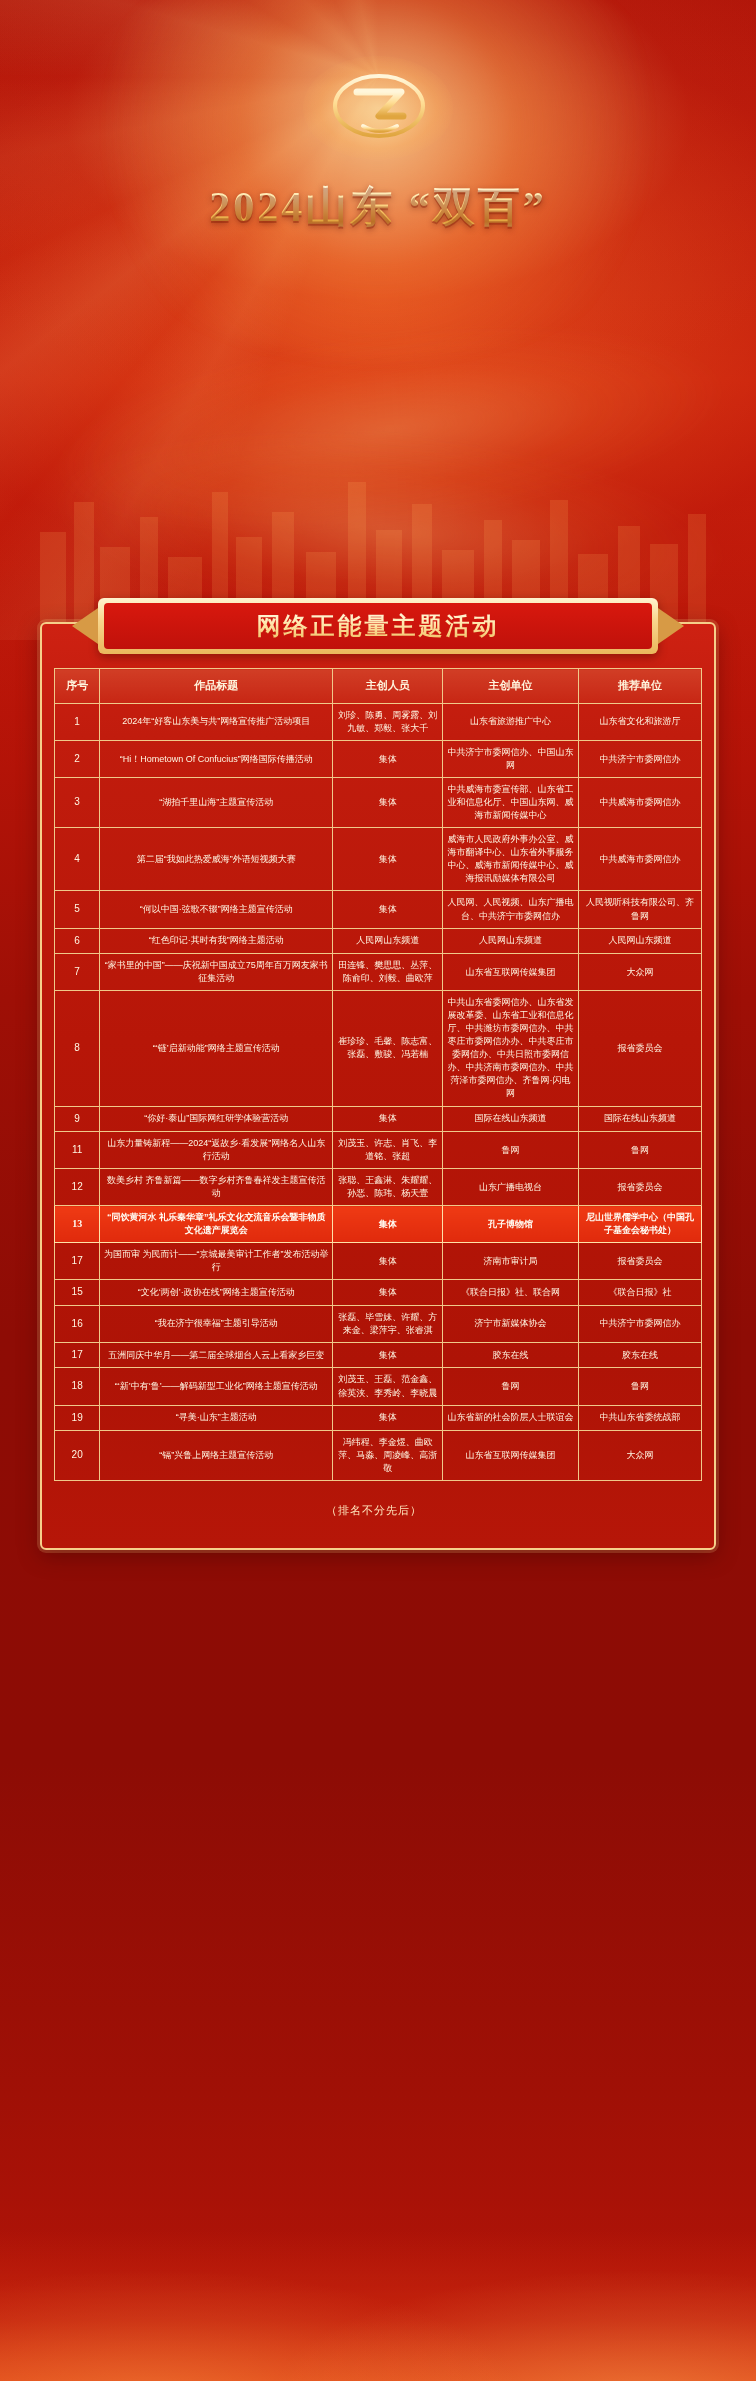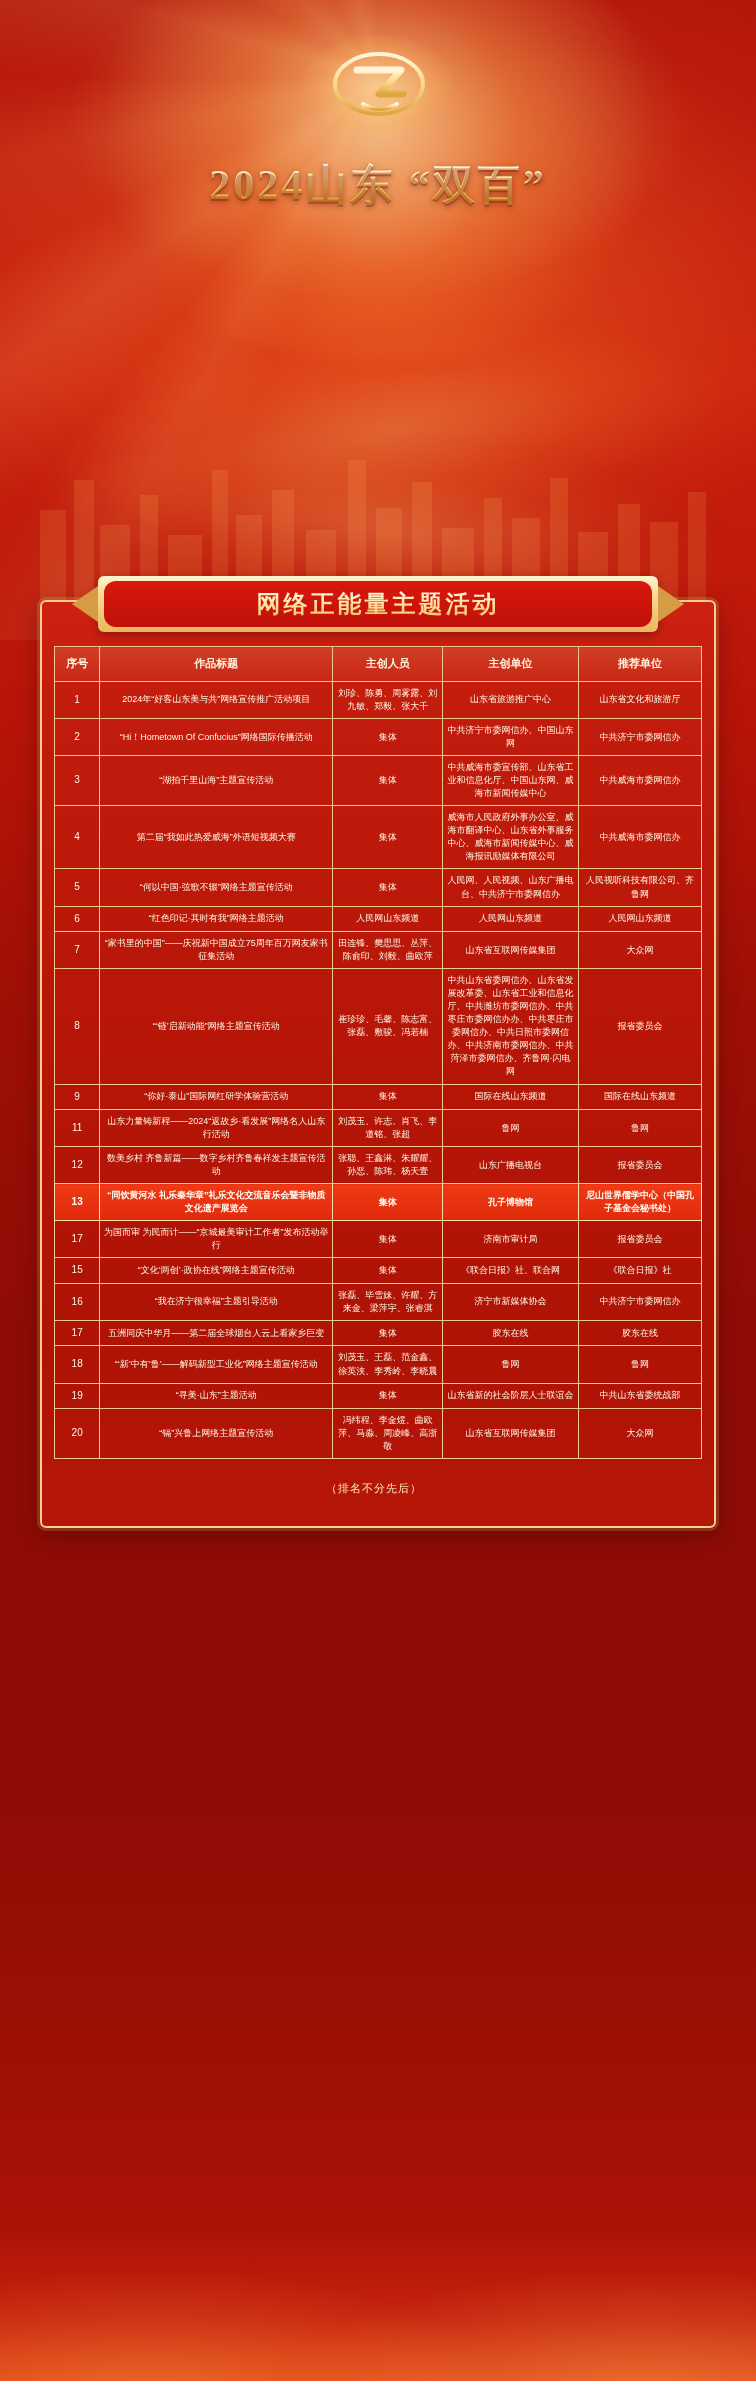--- a/index.html
+++ b/index.html
@@ -61,20 +61,21 @@
     pointer-events: none;
   }
   .sweep.s1 { top: 300px; transform: rotate(-7deg); }
   .sweep.s2 { top: 400px; transform: rotate(5deg); }
 
   
   .header {
     position: relative;
     height: 600px;
     text-align: center;
+    margin-top: 22px;
   }
   .logo-wrap {
     position: relative;
     padding-top: 34px;
     height: 150px;
   }
   .logo-badge {
     position: relative;
     display: inline-block;
     width: 150px; height: 104px;
@@ -143,21 +144,21 @@
   }
   .ribbon::after {
     right: -26px;
     border-top: 18px solid transparent;
     border-bottom: 18px solid transparent;
     border-left: 26px solid #d79a45;
   }
   .ribbon-inner {
     position: absolute; left: 6px; right: 6px; top: 5px; bottom: 5px;
     background: linear-gradient(180deg, #d8180e 0%, #c0110a 100%);
-    border-radius: 12px;
+    border-radius: 4px;
     display: flex; align-items: center; justify-content: center;
   }
   .ribbon-text {
     font-family: "Liberation Serif", "DejaVu Serif", serif;
     font-size: 24px; font-weight: bold; letter-spacing: 3px;
     background: linear-gradient(180deg, #fffbe8 0%, #ffe6a8 45%, #f0bc5e 100%);
     -webkit-background-clip: text; background-clip: text; color: transparent;
   }
 
   
@@ -189,21 +190,21 @@
   col.c-people { width: 17%; }
   col.c-unit { width: 21%; }
   col.c-rec { width: 19%; }
 
   tr.highlight td {
     background: linear-gradient(180deg, #ef3a14 0%, #e02a0c 100%);
     border-color: #ffe2a8;
     font-weight: bold;
     color: #fffdf4;
   }
-  tr.highlight td:first-child { color: #fffdf4; }
+  tr.highlight td:first-child { color: #fffdf4; font-family: Liberation Serif, serif; }
 
   .footnote {
     margin: 22px 8px 0 0;
     text-align: center;
     font-size: 11px;
     color: #ffe6bd;
     letter-spacing: 1px;
   }
 
   .bottom-glow {

